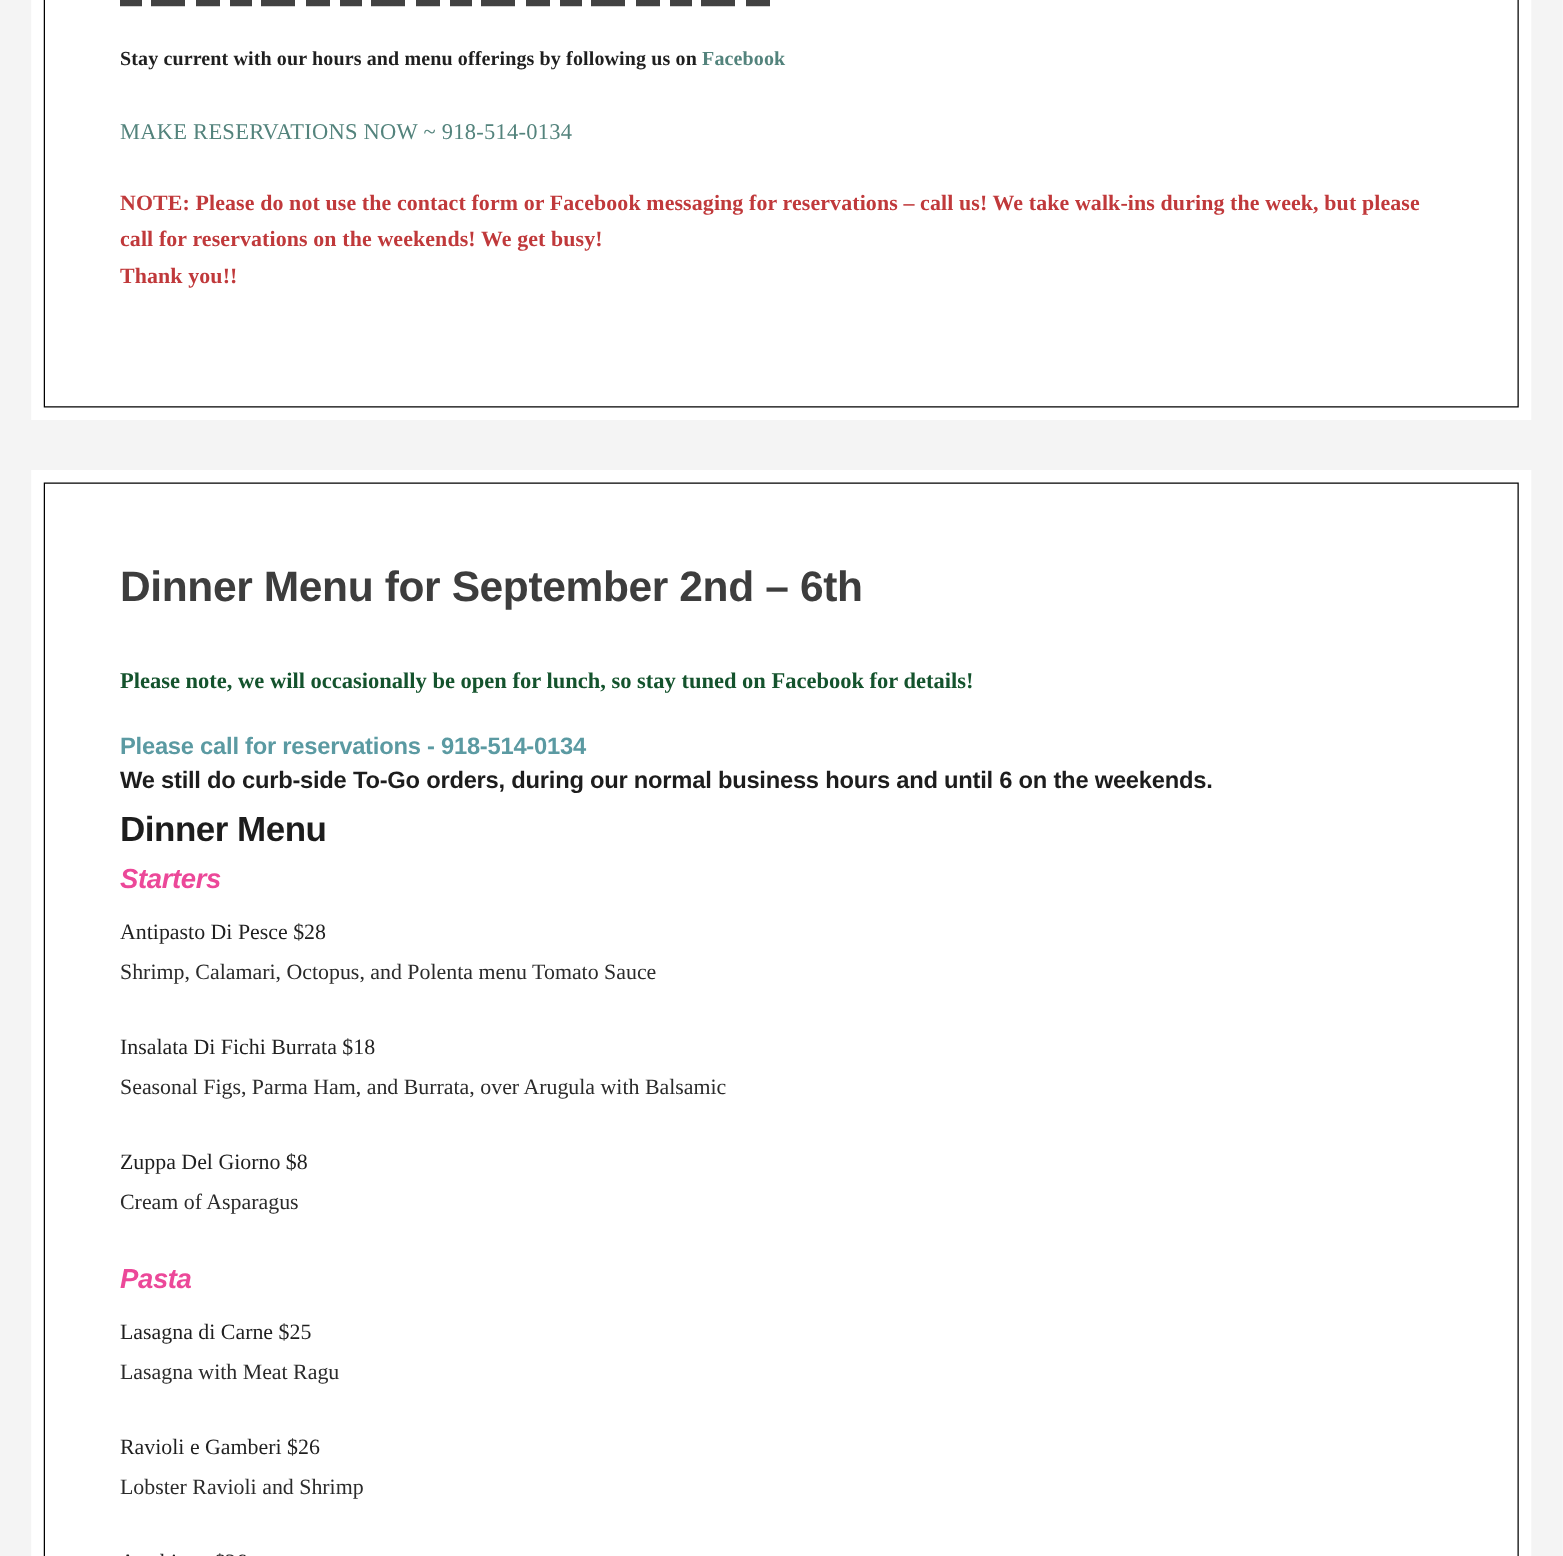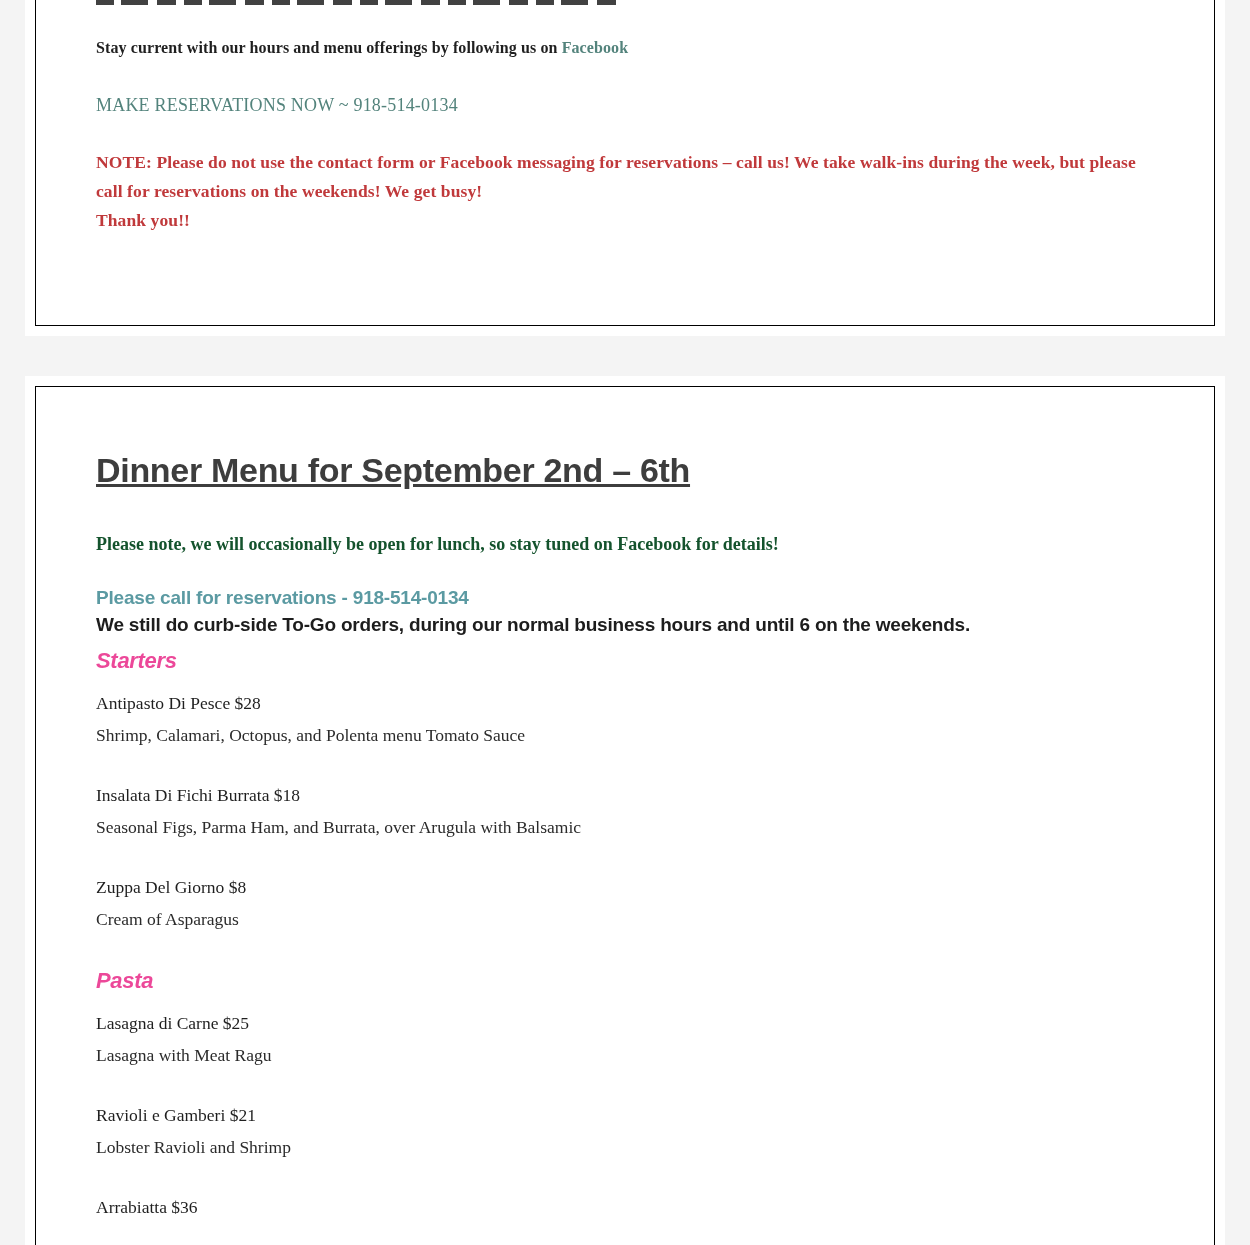--- a/index.html
+++ b/index.html
@@ -82,21 +82,20 @@
   }
 
   
   .menu-title {
     font-family: "Liberation Sans", sans-serif;
     font-size: 34px;
     font-weight: 700;
     color: #3d3d3d;
     letter-spacing: -0.3px;
     margin: 16px 0 40px 0;
-    text-decoration: underline;
   }
   .lunch-note {
     font-size: 18px;
     font-weight: bold;
     color: #14532d;
     line-height: 29px;
     margin: 0 0 26px 0;
   }
   .call-line {
     font-family: "Liberation Sans", sans-serif;
@@ -179,20 +178,21 @@
       <div class="card-inner card-bottom-inner">
 
         <h1 class="menu-title">Dinner Menu for September 2nd – 6th</h1>
 
         <p class="lunch-note">Please note, we will occasionally be open for lunch, so stay tuned on Facebook for details!</p>
 
         <p class="call-line">Please call for reservations - 918-514-0134</p>
 
         <p class="togo-line">We still do curb-side To-Go orders, during our normal business hours and until 6 on the weekends.</p>
 
+        <h2 class="menu-heading">Dinner Menu</h2>
 
         <section class="menu-section">
           <h3 class="section-heading">Starters</h3>
 
           <div class="menu-item">
             <p class="item-name">Antipasto Di Pesce $28</p>
             <p class="item-desc">Shrimp, Calamari, Octopus, and Polenta menu Tomato Sauce</p>
           </div>
           <div class="menu-item">
             <p class="item-name">Insalata Di Fichi Burrata $18</p>
@@ -205,21 +205,21 @@
         </section>
 
         <section class="menu-section">
           <h3 class="section-heading">Pasta</h3>
 
           <div class="menu-item">
             <p class="item-name">Lasagna di Carne $25</p>
             <p class="item-desc">Lasagna with Meat Ragu</p>
           </div>
           <div class="menu-item">
-            <p class="item-name">Ravioli e Gamberi $21</p>
+            <p class="item-name">Ravioli e Gamberi $26</p>
             <p class="item-desc">Lobster Ravioli and Shrimp</p>
           </div>
           <div class="menu-item">
             <p class="item-name">Arrabiatta $36</p>
 
           </div>
         </section>
 
       </div>
     </article>

